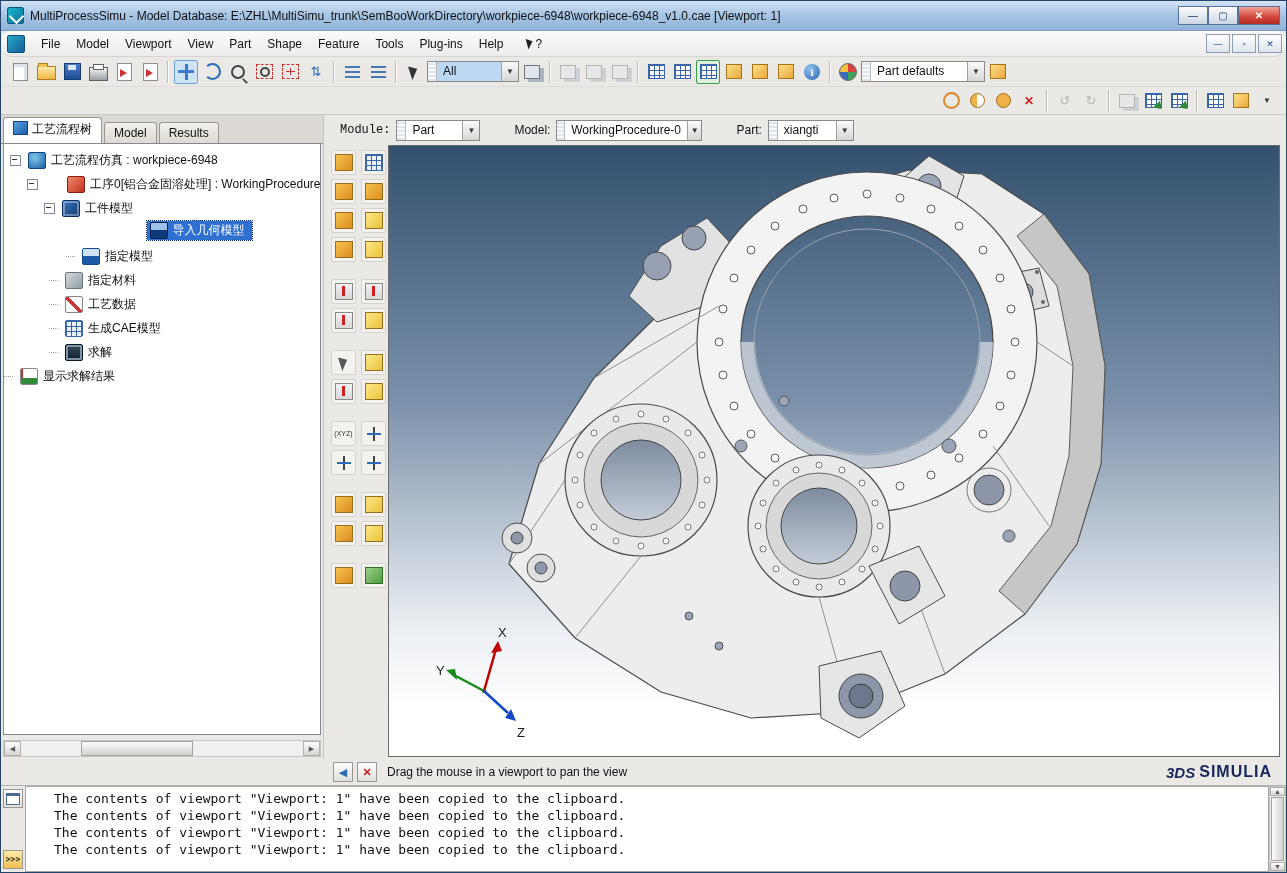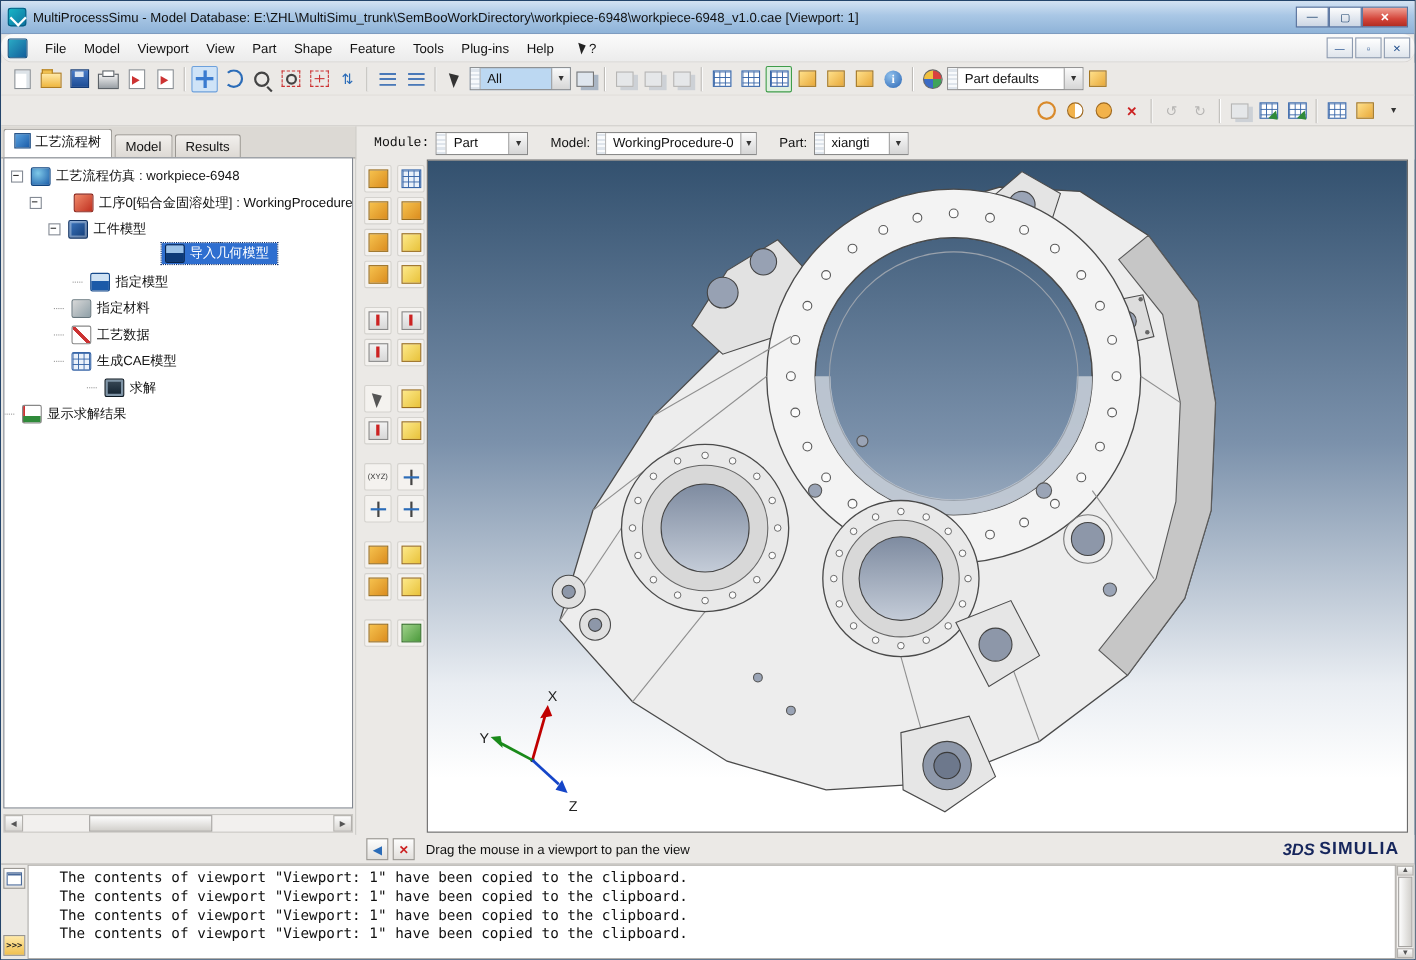--- a/index.html
+++ b/index.html
@@ -67,21 +67,21 @@
 
   
   .combo{display:inline-flex;align-items:stretch;background:#fff;border:1px solid #8a8a8a;height:21px;box-sizing:border-box;}
   .combo-grip{width:8px;background:repeating-linear-gradient(0deg,#dfe5ec 0 2px,#f8fafc 2px 4px);border-right:1px solid #b8b8b8;}
   .combo-text{padding:2px 6px 0 6px;white-space:nowrap;}
   .combo-btn{width:16px;background:linear-gradient(#fafafa,#d6d6d6);border-left:1px solid #a0a0a0;display:flex;align-items:center;justify-content:center;font-size:8px;color:#333;}
   .combo.hl{background:#bcd8f2;}
 
   
   .context-bar{position:absolute;left:323px;top:114px;right:0;height:30px;display:flex;align-items:center;gap:6px;padding-left:16px;box-sizing:border-box;background:#ebe9e6;}
-  .ctx-label{margin-left:14px;}
+  .ctx-label{margin-left:28px;}
 
   
   .left-panel{position:absolute;left:0;top:114px;width:323px;bottom:113px;background:#ebe9e6;border-right:1px solid #c5c3bf;box-sizing:border-box;}
   .tabs{display:flex;align-items:flex-end;height:26px;background:#dcd9d4;padding:2px 2px 0 2px;border-bottom:1px solid #9a9792;}
   .tab{display:flex;gap:4px;padding:3px 9px;border:1px solid #9a9792;border-bottom:none;border-radius:3px 3px 0 0;background:linear-gradient(#f2f0ed,#ddd9d4);margin-right:2px;white-space:nowrap;}
   .tab.active{background:#fff;padding-bottom:5px;}
   .tab-ico{width:13px;height:12px;background:linear-gradient(135deg,#5aa2e0,#1b5ca8);border:1px solid #12447e;}
   .tree{position:absolute;left:2px;top:28px;right:2px;bottom:24px;background:#fff;border:1px solid #828790;overflow:hidden;padding-top:4px;box-sizing:border-box;}
   .tree-row{display:flex;align-items:center;height:24px;white-space:nowrap;}
   .expander{width:9px;height:9px;border:1px solid #848a94;background:#fff;position:relative;margin-right:4px;flex:none;}
@@ -421,21 +421,21 @@
             <span class="tree-label">工艺数据</span>
           </span>
       </div>
       <div class="tree-row" style="padding-left:45px;">
         <span class="stub"></span>
         <span class="row-content">
             <span class="tree-ico ti-cae"></span>
             <span class="tree-label">生成CAE模型</span>
           </span>
       </div>
-      <div class="tree-row" style="padding-left:45px;margin-left:30px;">
+      <div class="tree-row" style="padding-left:45px;">
         <span class="stub"></span>
         <span class="row-content">
             <span class="tree-ico ti-solve"></span>
             <span class="tree-label">求解</span>
           </span>
       </div>
       <div class="tree-row" style="">
         <span class="stub"></span>
         <span class="row-content">
             <span class="tree-ico ti-result"></span>

